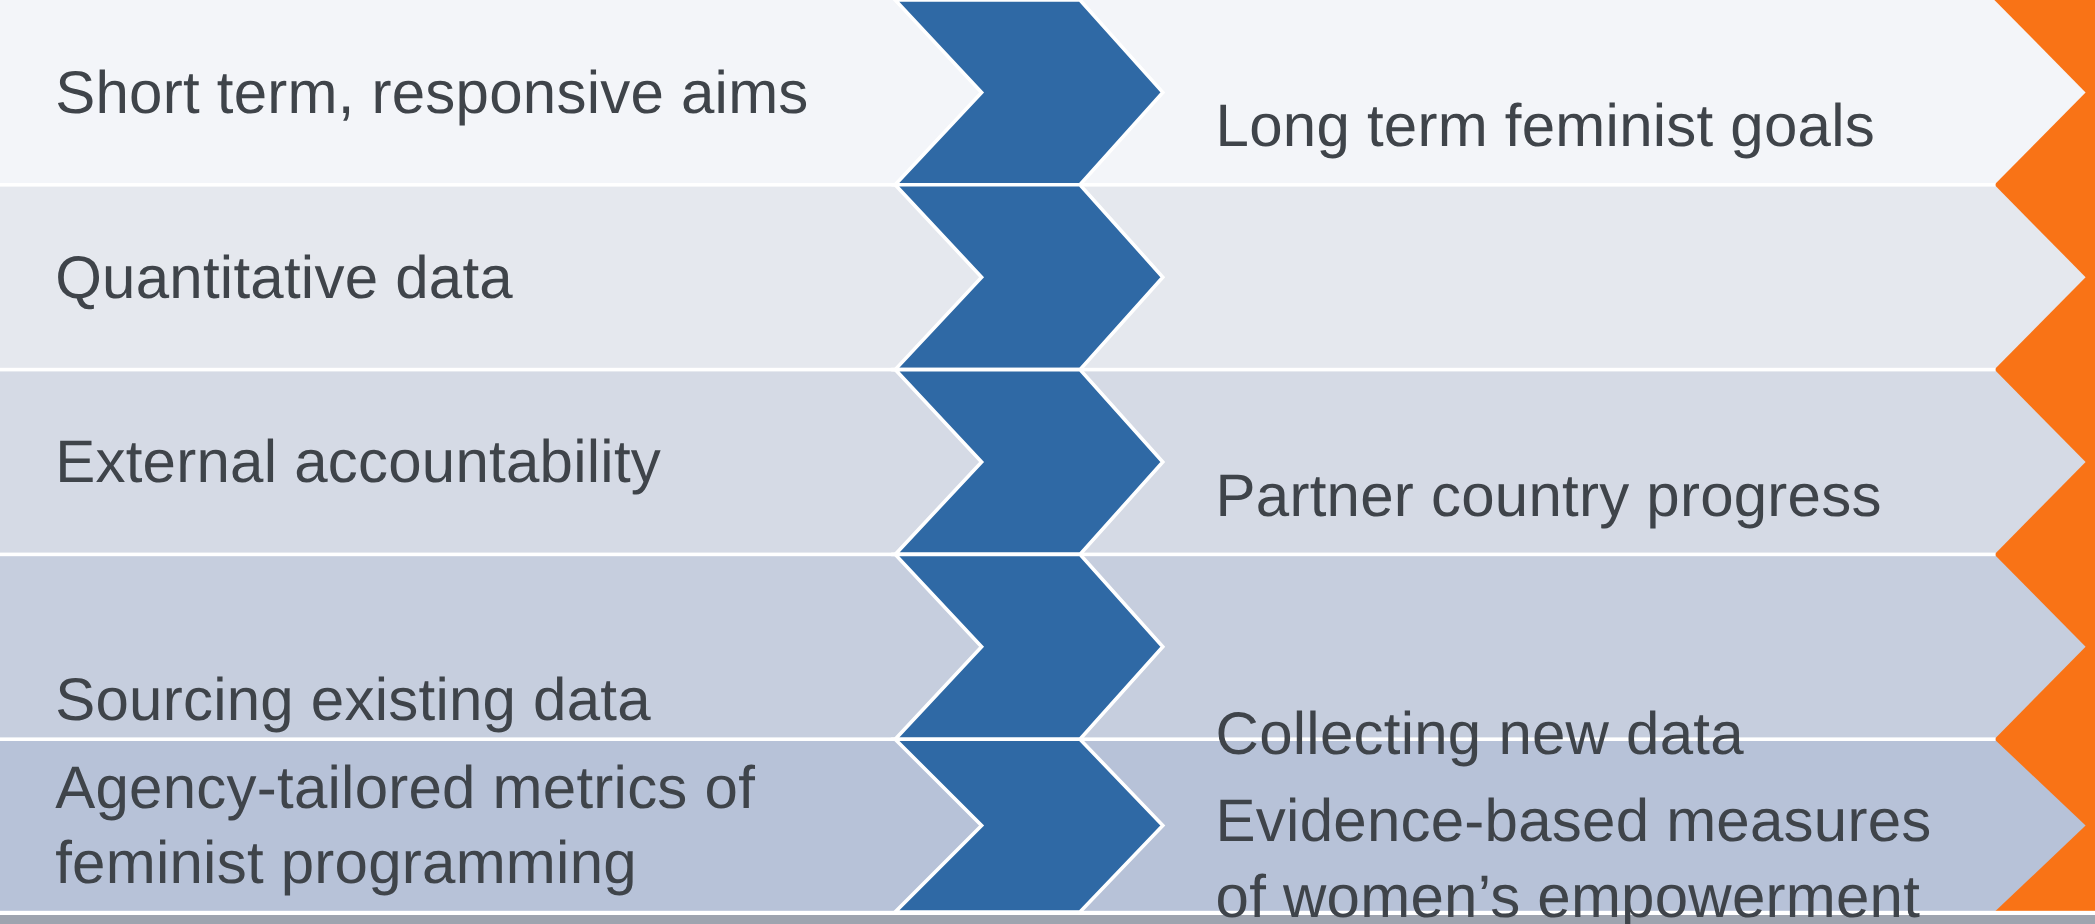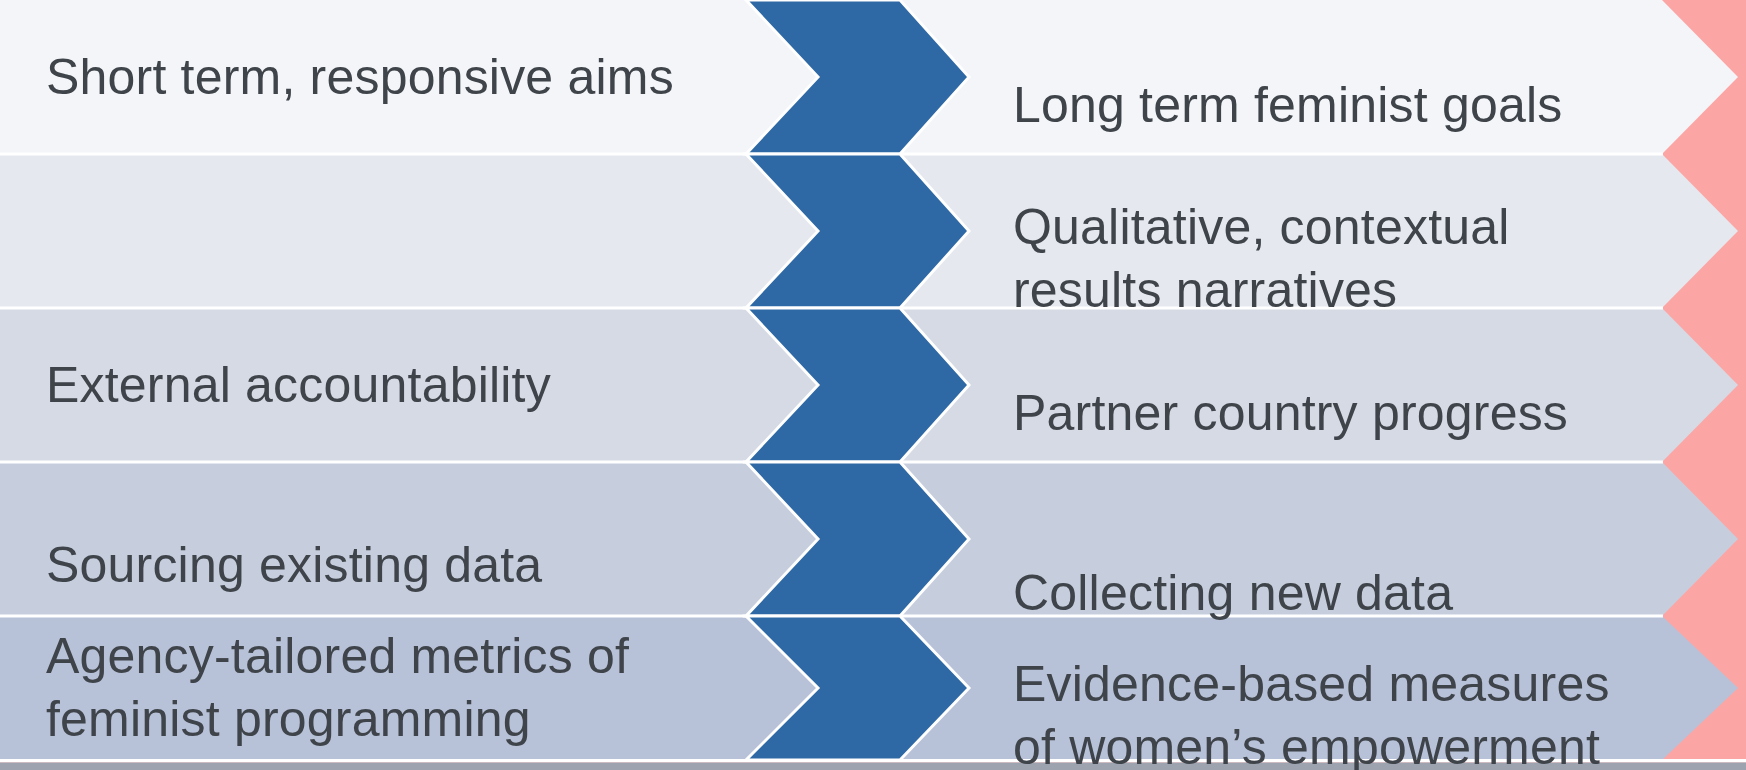--- a/index.html
+++ b/index.html
@@ -4,21 +4,21 @@
 <style>
   html, body { margin: 0; padding: 0; }
   body {
     width: 1746px; height: 770px;
     font-family: "Liberation Sans", "DejaVu Sans", sans-serif;
     overflow: hidden;
   }
   .canvas {
     position: relative;
     width: 1746px; height: 770px;
-    background: #fca5a5;
+    background: #f97316;
   }
   .shapes {
     position: absolute; left: 0; top: 0;
     width: 1746px; height: 770px;
     display: block;
   }
   .label {
     position: absolute;
     display: flex;
     align-items: center;
@@ -26,21 +26,21 @@
     font-size: 50px;
     line-height: 63px;
     letter-spacing: 0.2px;
     white-space: pre-line;
   }
   .label.left  { left: 46px;  width: 700px; }
   .label.right { left: 1013px; width: 620px; margin-top: 28px; }
   .r0 { top: 0;     height: 154px; }
   .r1 { top: 154px; height: 154px; }
   .r2 { top: 308px; height: 154px; }
-  .r3 { top: 470px; height: 190px; }
+  .r3 { top: 488px; height: 190px; }
   .r4 { top: 616px; height: 144px; }
 </style>
 </head>
 <body>
 
 <div class="canvas">
 
   <svg class="shapes" viewBox="0 0 1746 770" xmlns="http://www.w3.org/2000/svg" aria-hidden="true">
 
     <polygon points="-5,0 1662,0 1738,77 1662,154 -5,154" fill="#F3F5F9"></polygon>
@@ -60,22 +60,21 @@
     <polygon stroke="#FFFFFF" stroke-width="3" stroke-linejoin="miter" points="746,308 900,308 969,385 900,462 746,462 818,385" fill="#2F69A5"></polygon>
     <polygon stroke="#FFFFFF" stroke-width="3" stroke-linejoin="miter" points="746,462 900,462 969,539 900,616 746,616 818,539" fill="#2F69A5"></polygon>
     <polygon stroke="#FFFFFF" stroke-width="3" stroke-linejoin="miter" points="746,616 900,616 969,688 900,760 746,760 818,688" fill="#2F69A5"></polygon>
 
     <rect x="0" y="762.5" width="1746" height="7.5" fill="#9EA4AF"></rect>
   </svg>
 
   <div class="label left r0">Short term, responsive aims</div>
   <div class="label right r0">Long term feminist goals</div>
 
-  <div class="label right r1">Qualitative, contextual
-results narratives</div>
+  <div class="label left r1">Quantitative data</div>
 
   <div class="label right r2">Partner country progress</div>
   <div class="label left r2">External accountability</div>
 
   <div class="label left r3">Sourcing existing data</div>
   <div class="label left r4">Agency-tailored metrics of
 feminist programming</div>
 
   <div class="label right r3">Collecting new data</div>
   <div class="label right r4">Evidence-based measures

